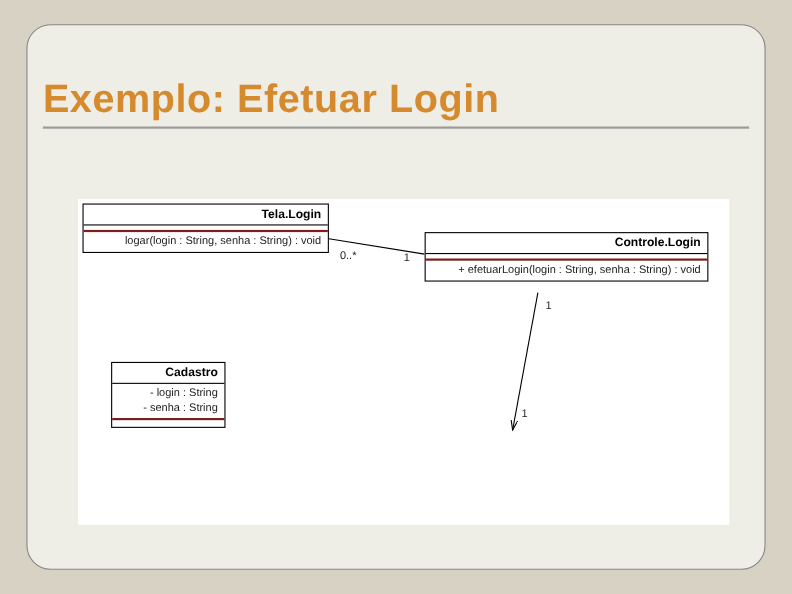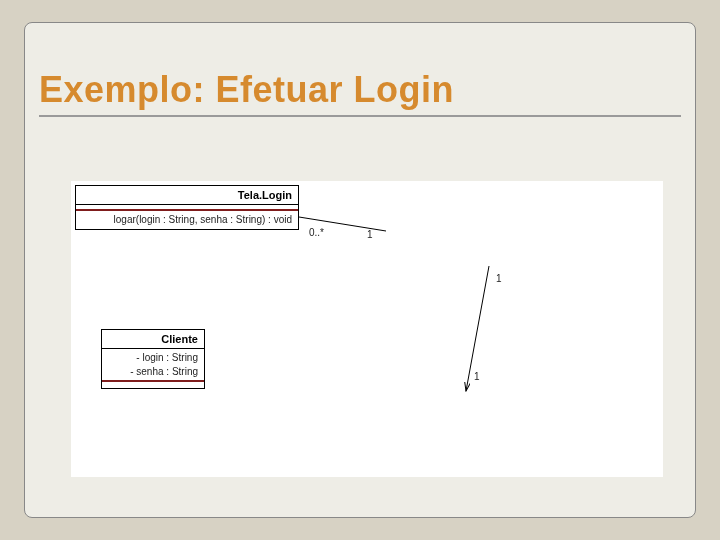--- a/index.html
+++ b/index.html
@@ -9,21 +9,21 @@
     background: #d7d2c4;
     font-family: Arial, Helvetica, sans-serif;
     overflow: hidden;
   }
   .slide {
     position: absolute;
     left: 24px; top: 22px;
     width: 672px; height: 496px;
     background: #eeede6;
     border: 1px solid #888;
-    border-radius: 8px;
+    border-radius: 22px;
   }
   .title {
     position: absolute;
     left: 14px;
     top: 46px;
     font-size: 36px;
     font-weight: bold;
     color: #d68a2e;
     letter-spacing: 0.5px;
   }
@@ -101,23 +101,30 @@
     </svg>
 
     <div class="uml-class" style="left:4px; top:4px; width:224px;">
       <div class="uml-name">Tela.Login</div>
       <div class="uml-attrs"></div>
       <div class="uml-ops">
         <div class="uml-line">logar(login : String, senha : String) : void</div>
       </div>
     </div>
 
+    <div class="uml-class" style="left:315px; top:30px; width:258px;">
+      <div class="uml-name">Controle.Login</div>
+      <div class="uml-attrs"></div>
+      <div class="uml-ops">
+        <div class="uml-line">+ efetuarLogin(login : String, senha : String) : void</div>
+      </div>
+    </div>
 
     <div class="uml-class" style="left:30px; top:148px; width:104px;">
-      <div class="uml-name">Cliente</div>
+      <div class="uml-name">Cadastro</div>
       <div class="uml-attrs">
         <div class="uml-line">- login : String</div>
         <div class="uml-line">- senha : String</div>
       </div>
       <div class="uml-ops"></div>
     </div>
 
 
     <div class="assoc-label" style="left:238px; top:46px;">0..*</div>
     <div class="assoc-label" style="left:296px; top:48px;">1</div>

